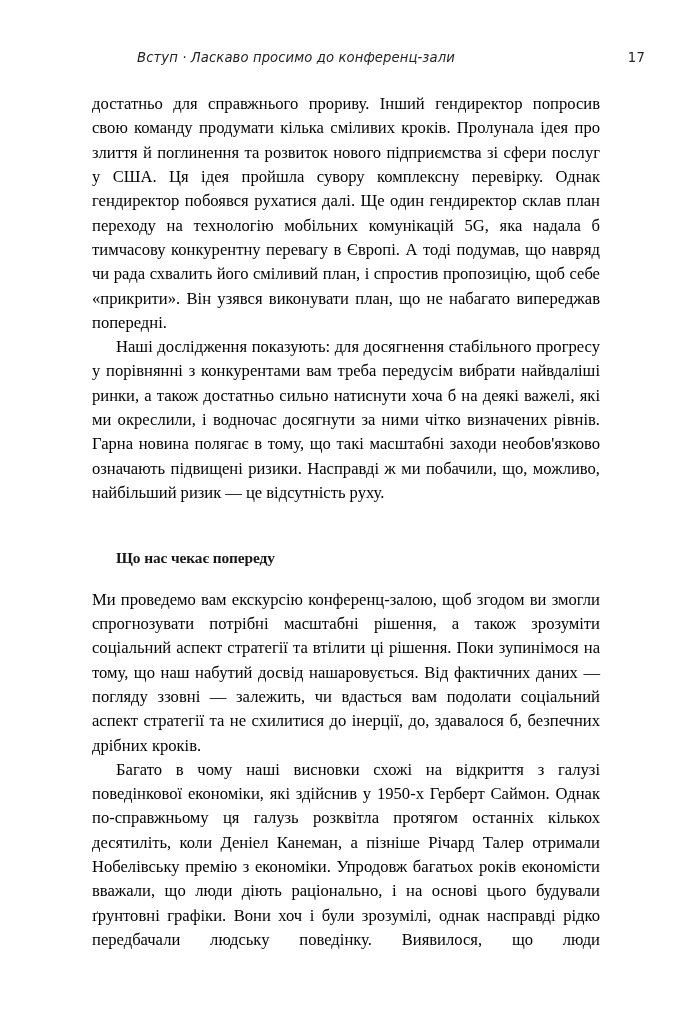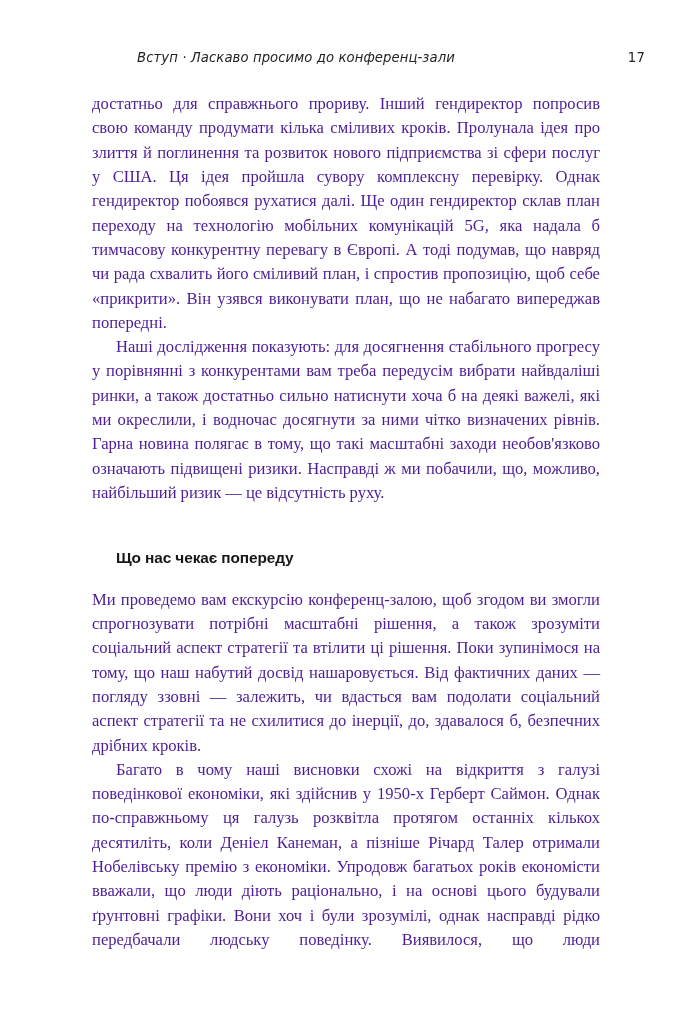--- a/index.html
+++ b/index.html
@@ -65,38 +65,38 @@
 
   p.body-par {
     margin: 0;
     padding: 0;
     font-size: 16.6px;
     line-height: 24.32px;
     text-align: justify;
     text-justify: inter-word;
     word-spacing: -0.1px;
     hyphens: manual;
-    color: #4c1d95;
+    color: #000000;
   }
   p.body-par.indent {
     text-indent: 24px;
   }
   p.body-par.last-flush {
     text-align: justify;
   }
   p.body-par.last-flush::after {
     content: "";
     display: inline-block;
     width: 100%;
   }
 
   h2.section-heading {
     margin: 0;
     padding: 0;
-    font-family: Liberation Sans, sans-serif;
+    font-family: Liberation Serif, serif;
     font-weight: bold;
     font-size: 15.4px;
     line-height: 24.32px;
     color: #171717;
     text-indent: 24px;
     letter-spacing: -0.1px;
   }
 
   .gap-before-heading { height: 41px; }
   .gap-after-heading  { height: 17px; }

